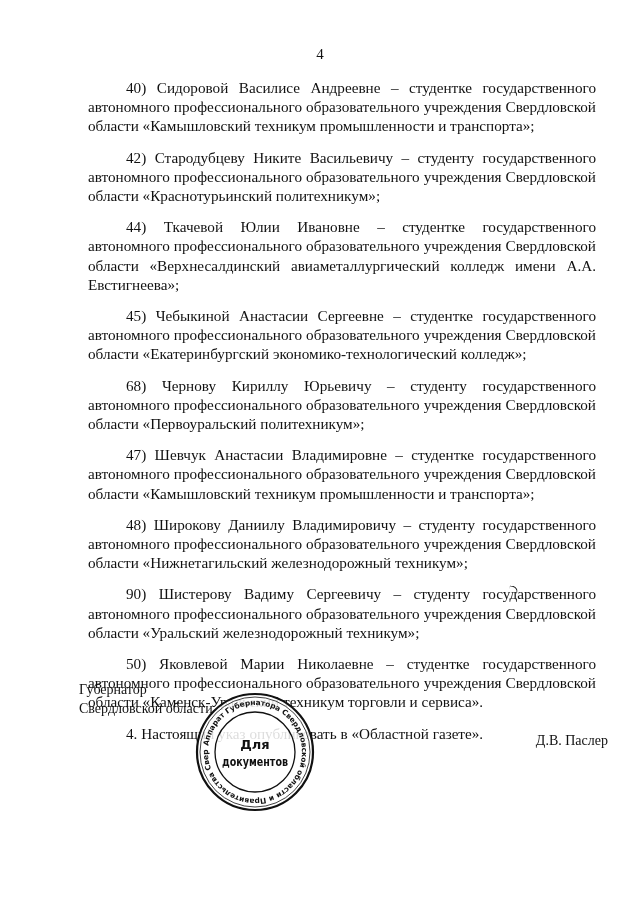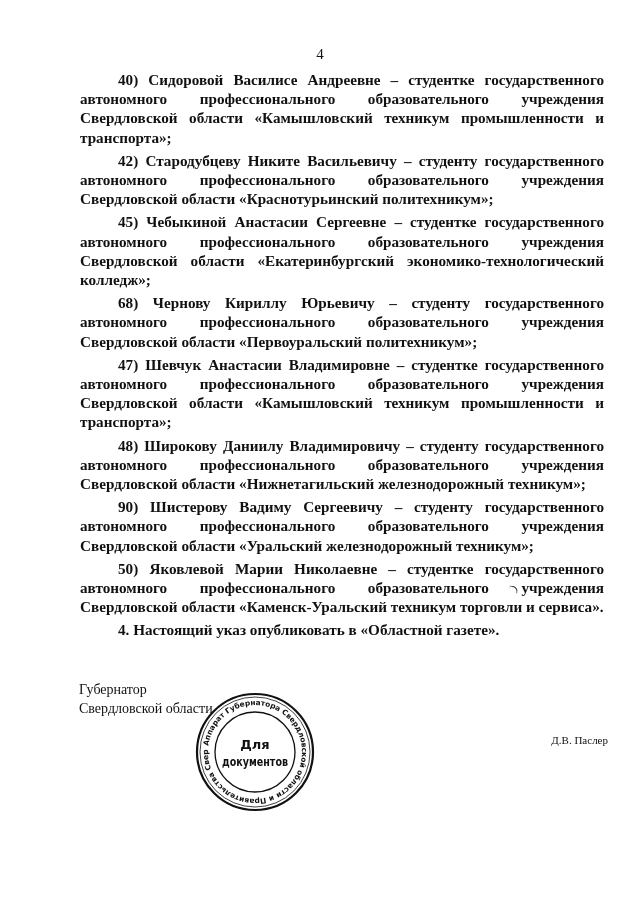--- a/index.html
+++ b/index.html
@@ -2,37 +2,38 @@
 <html><head>
 <meta charset="utf-8">
 <style>
   html, body { margin: 0; padding: 0; background: #ffffff; }
   body { width: 640px; height: 905px; position: relative; overflow: hidden;
          font-family: "Liberation Serif", "DejaVu Serif", serif; color: #111; }
   .page-number { position: absolute; top: 45px; left: 0; width: 640px; text-align: center;
                  font-size: 15px; line-height: 19px; }
   .body-text { position: absolute; top: 66px; left: 76px; width: 532px;
                font-size: 15.2px; line-height: 19.2px; }
-  .para { margin: 4px; text-align: justify; text-indent: 38px; text-align-last: left; font-weight: bold; }
+  .para { margin: 12px; text-align: justify; text-indent: 38px; text-align-last: left; }
   .ink-mark { position: absolute; left: 509px; top: 586px; width: 8px; height: 6px;
               border-top: 1.5px solid #222; border-right: 1.5px solid #222;
               border-top-right-radius: 6px; transform: rotate(10deg); }
   .signature-block { position: absolute; top: 680px; left: 79px; font-size: 14px; line-height: 19px; }
-  .signer-name { position: absolute; top: 731px; right: 32px; font-size: 11px; line-height: 19px; }
+  .signer-name { position: absolute; top: 731px; right: 32px; font-size: 14px; line-height: 19px; }
   .stamp { position: absolute; left: 194px; top: 691px; width: 122px; height: 122px; }
   .stamp svg { width: 100%; height: 100%; }
 </style>
 </head>
 <body>
 
 <div class="page-number">4</div>
 
 <div class="body-text">
   <p class="para">40) Сидоровой Василисе Андреевне – студентке государственного автономного профессионального образовательного учреждения Свердловской области «Камышловский техникум промышленности и транспорта»;</p>
   <p class="para">42) Стародубцеву Никите Васильевичу – студенту государственного автономного профессионального образовательного учреждения Свердловской области «Краснотурьинский политехникум»;</p>
+  <p class="para">44) Ткачевой Юлии Ивановне – студентке государственного автономного профессионального образовательного учреждения Свердловской области «Верхнесалдинский авиаметаллургический колледж имени А.А. Евстигнеева»;</p>
   <p class="para">45) Чебыкиной Анастасии Сергеевне – студентке государственного автономного профессионального образовательного учреждения Свердловской области «Екатеринбургский экономико-технологический колледж»;</p>
   <p class="para">68) Чернову Кириллу Юрьевичу – студенту государственного автономного профессионального образовательного учреждения Свердловской области «Первоуральский политехникум»;</p>
   <p class="para">47) Шевчук Анастасии Владимировне – студентке государственного автономного профессионального образовательного учреждения Свердловской области «Камышловский техникум промышленности и транспорта»;</p>
   <p class="para">48) Широкову Даниилу Владимировичу – студенту государственного автономного профессионального образовательного учреждения Свердловской области «Нижнетагильский железнодорожный техникум»;</p>
   <p class="para">90) Шистерову Вадиму Сергеевичу – студенту государственного автономного профессионального образовательного учреждения Свердловской области «Уральский железнодорожный техникум»;</p>
   <p class="para">50) Яковлевой Марии Николаевне – студентке государственного автономного профессионального образовательного учреждения Свердловской области «Каменск-Уральский техникум торговли и сервиса».</p>
   <p class="para">4. Настоящий указ опубликовать в «Областной газете».</p>
 </div>
 
 <div class="ink-mark"></div>

